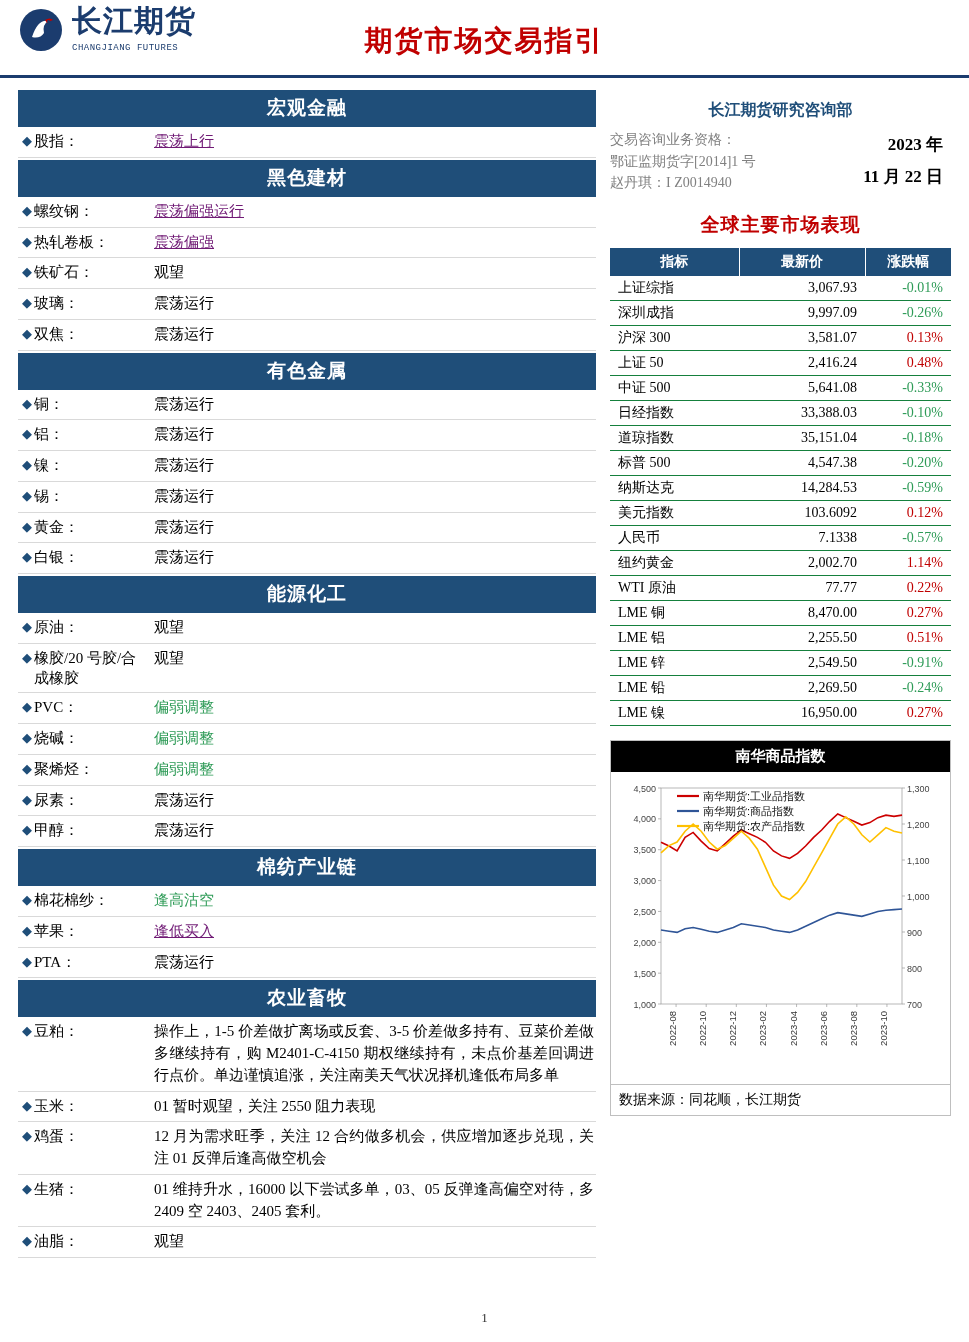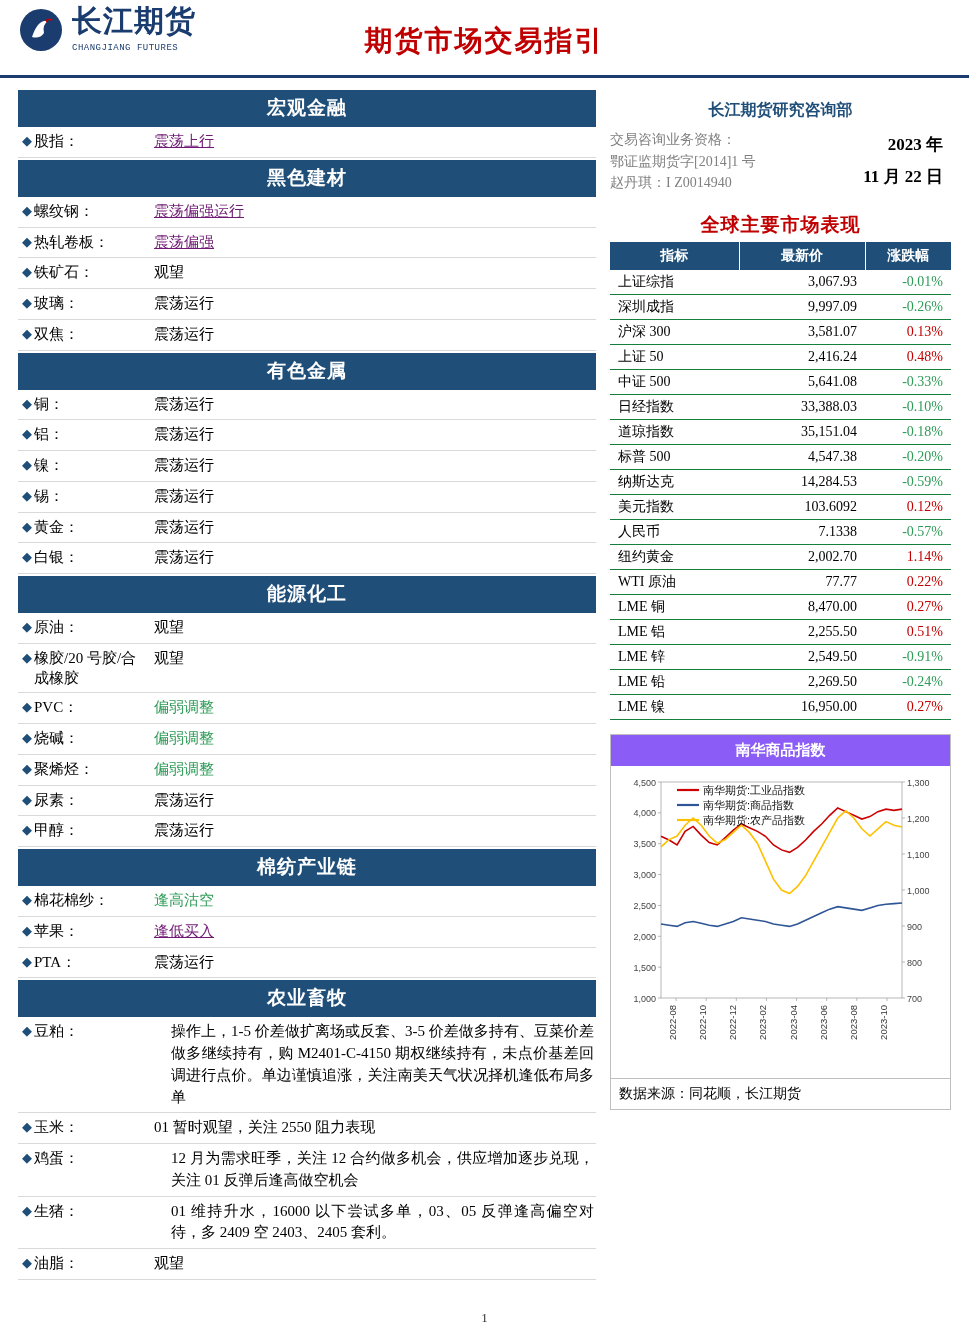--- a/index.html
+++ b/index.html
@@ -74,41 +74,41 @@
   .row .label {
     width: 128px; flex: none;
     display: flex; align-items: flex-start; gap: 2px;
     line-height: 1.35;
   }
   .diamond { color: #1f4e79; font-size: 13px; line-height: 1.5; }
   .row .value { flex: 1; line-height: 1.45; padding-left: 4px; }
   .v-red { color: #701a75; text-decoration: underline; }
   .v-green { color: #2e9b57; }
   .v-black { color: #000; }
-  .row .value.para { text-align: justify; margin-left: 17px; }
+  .row .value.para { text-align: justify; }
 
   
   .dept {
     text-align: center;
     color: #1f4e79;
     font-weight: bold;
     font-family: "Liberation Sans", sans-serif;
     font-size: 16px;
     margin: 10px 0 8px 0;
   }
   .meta-wrap { display:flex; justify-content: space-between; align-items: flex-start; gap: 12px; }
   .meta { color: #808080; font-size: 14px; line-height: 1.55; }
   .dates { text-align: right; font-size: 17px; font-weight: bold; line-height: 1.9; padding-right: 8px; }
   .dates div { white-space: nowrap; }
 
   .glob-title {
     text-align: center;
     font-family: "Liberation Sans", sans-serif;
     font-size: 19px; font-weight: bold; color: #c00000;
-    margin: 18px 0 4px 0;
+    margin: 18px 0 10px 0;
     letter-spacing: 1px;
   }
 
   table.mkt { width: 100%; border-collapse: collapse; font-size: 14px; }
   table.mkt thead th {
     background: #1f4e79; color: #fff;
     font-family: "Liberation Sans", sans-serif;
     font-weight: bold; font-size: 14px;
     padding: 5px 6px; text-align: center;
     border-right: 1px solid #fff;
@@ -121,21 +121,21 @@
   }
   table.mkt tbody td.name { text-align: left; }
   table.mkt tbody td.price { text-align: right; }
   table.mkt tbody td.chg { text-align: right; width: 86px; }
   .up { color: #c00000; }
   .down { color: #2e9b57; }
 
   
   .chart-box { margin-top: 14px; border: 1px solid #bfbfbf; }
   .chart-title {
-    background: #8b5cf6; color: #fff; text-align: center;
+    background: #000000; color: #fff; text-align: center;
     font-family: "Liberation Sans", sans-serif; font-weight: bold;
     font-size: 15px; padding: 6px 0;
   }
   .chart-area { background: #fff; padding: 6px 4px 2px 4px; }
   .chart-src {
     border-top: 1px solid #bfbfbf;
     padding: 6px 8px; font-size: 14px;
   }
 
   .page-num {

